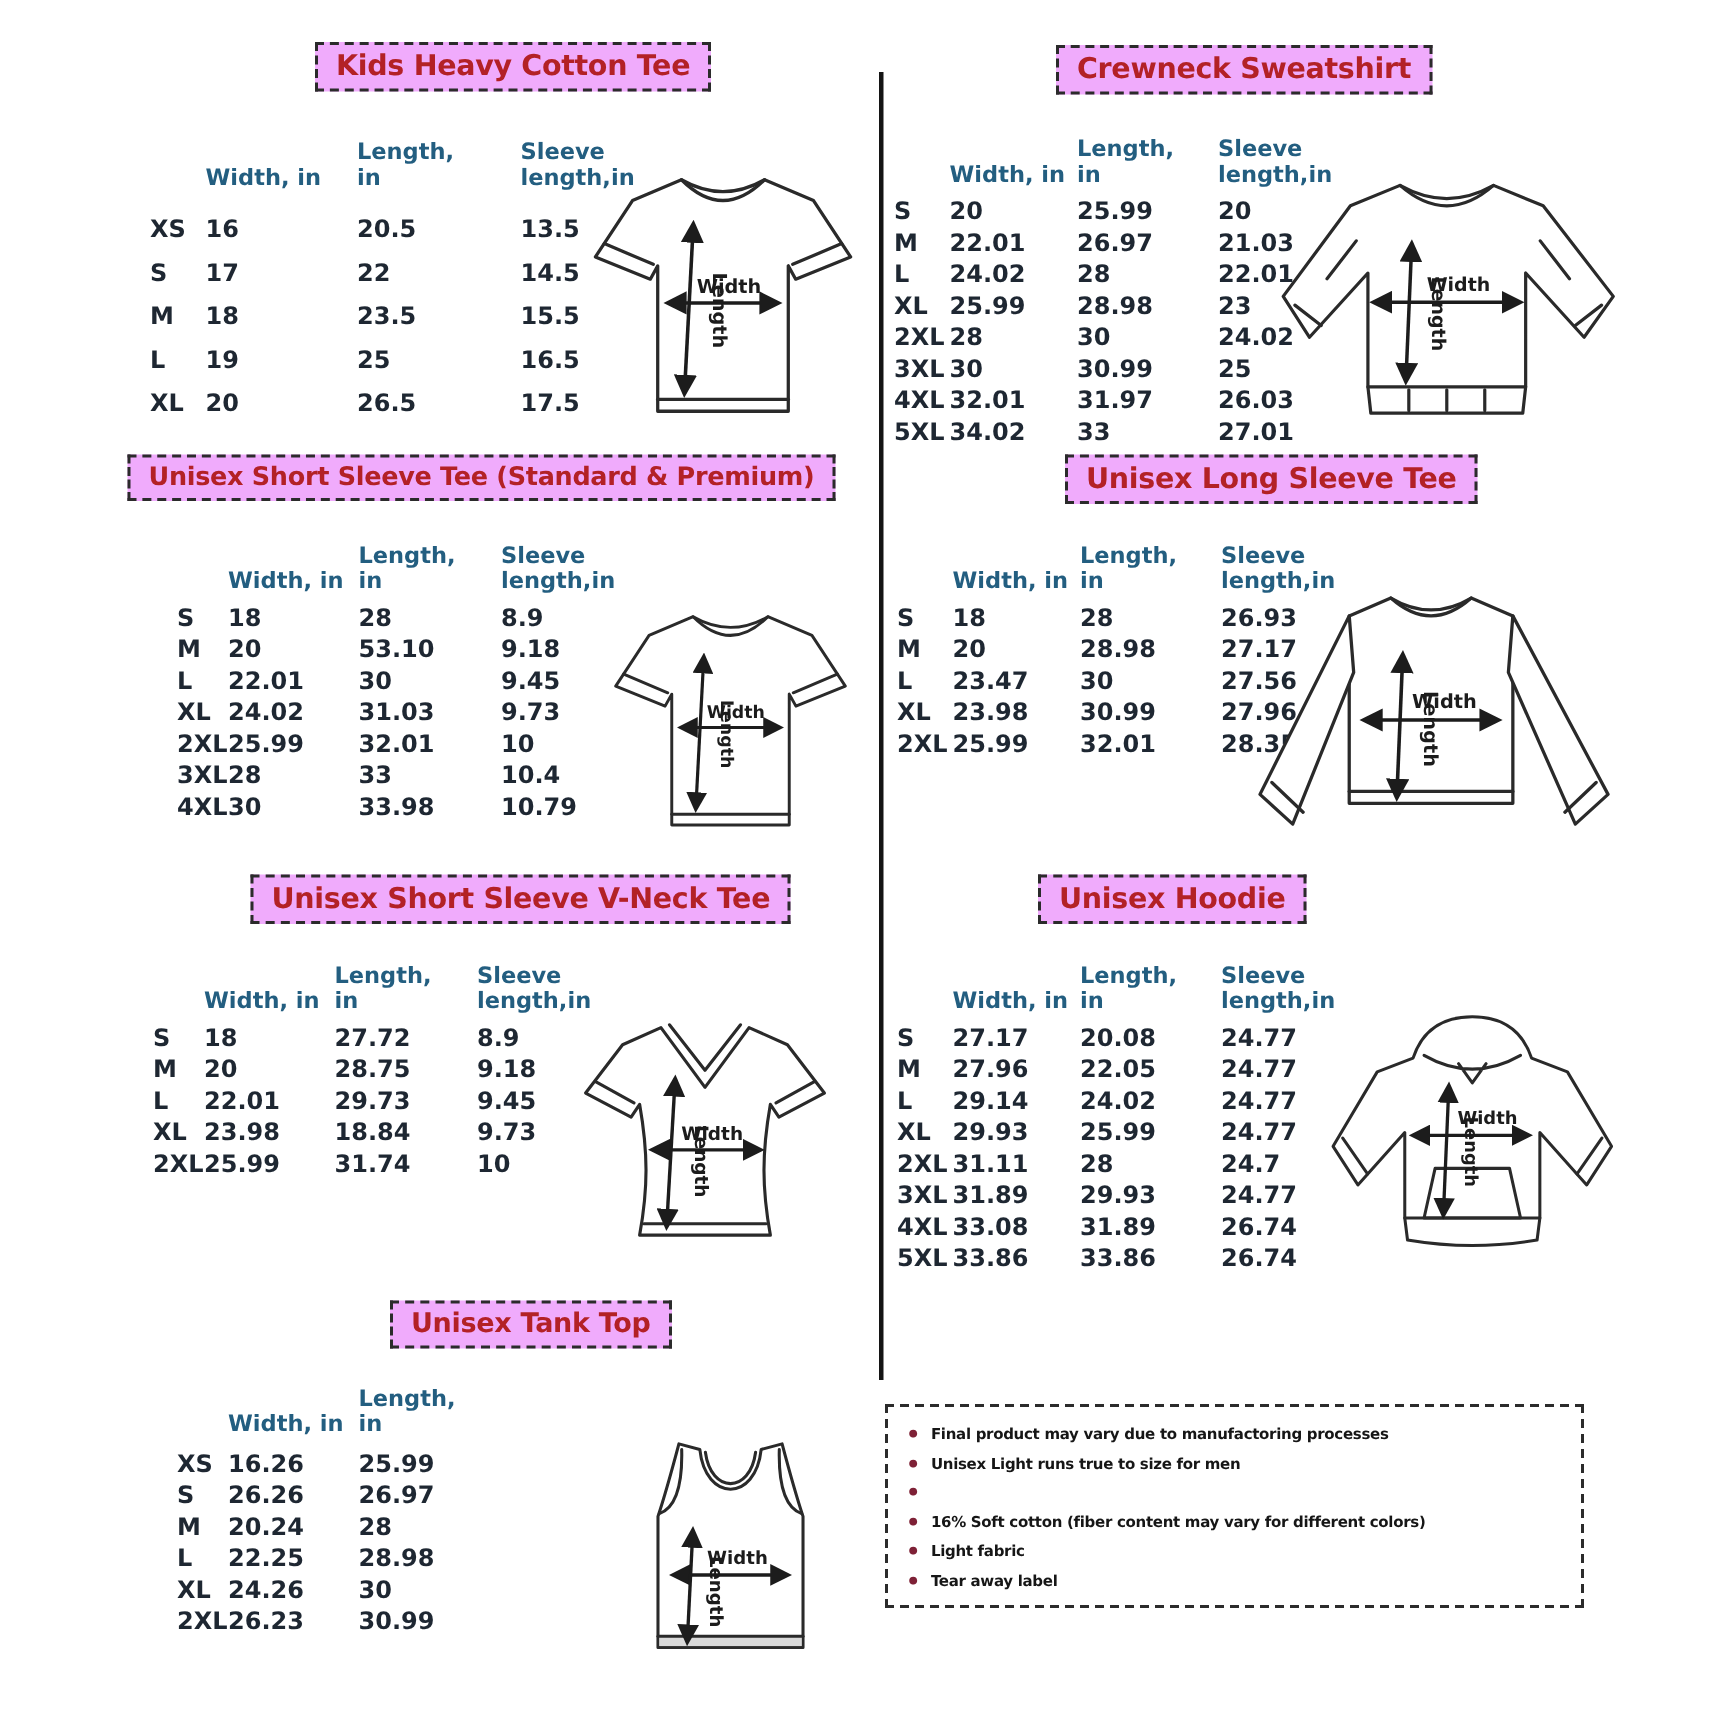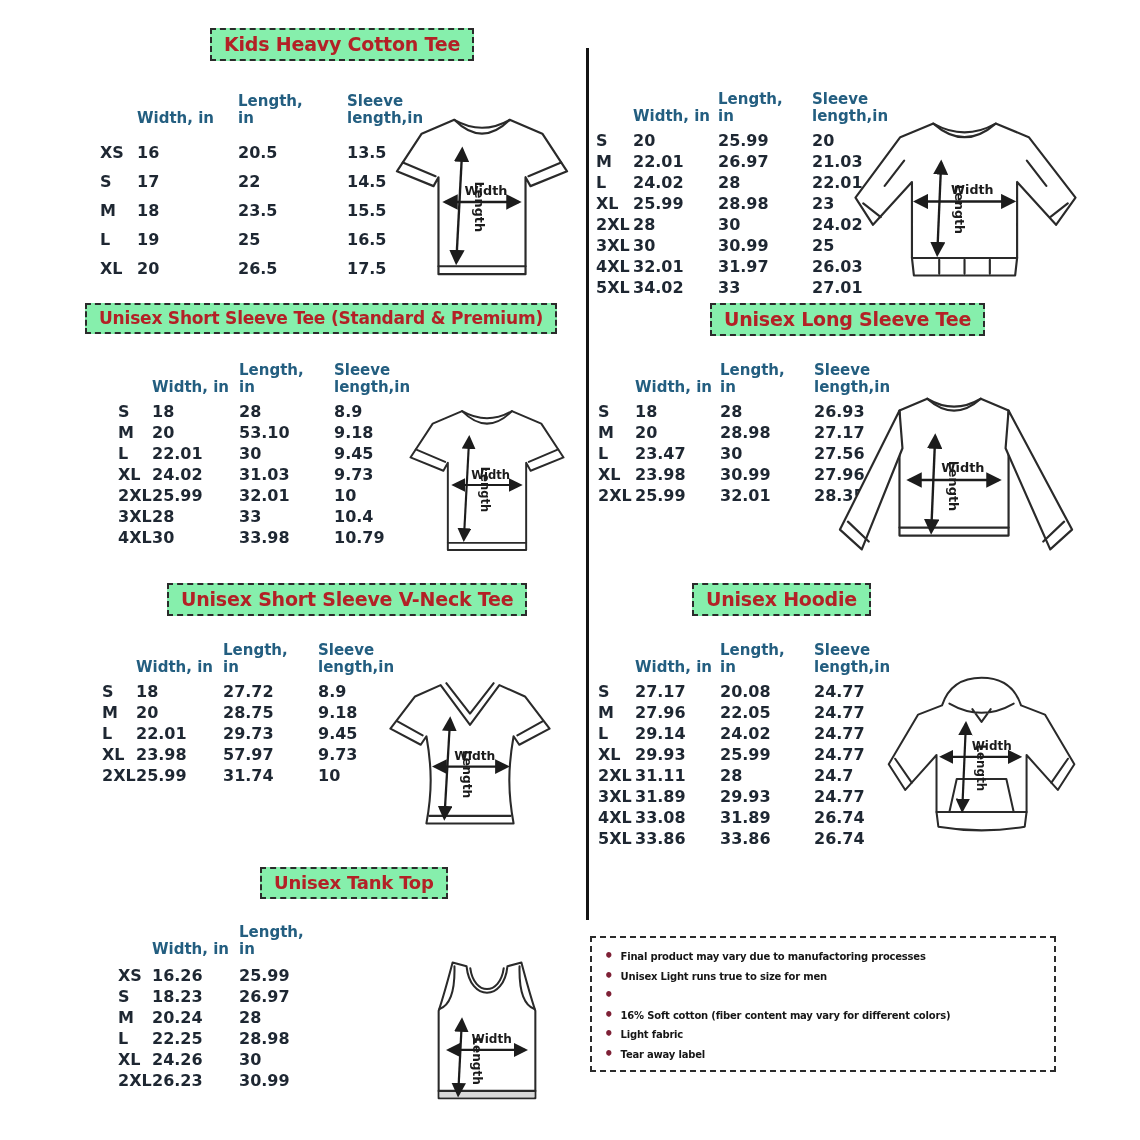--- a/index.html
+++ b/index.html
@@ -4,21 +4,21 @@
 <style>
   html,body { margin:0; padding:0; background:#fff; }
   .canvas {
     position:relative; width:1140px; height:1140px; margin:0 auto;
     background:#fff; color:#1e2732;
     font-family:"DejaVu Sans", "Liberation Sans", sans-serif;
     overflow:hidden;
   }
   .section { position:absolute; }
   .title {
-    display:inline-block; border:2px dashed #2b2b2b; background:#86efac;
+    display:inline-block; border:2px dashed #2b2b2b; background:#f0abfc;
     padding:3px 12px 4px; color:#b32126; font-weight:bold; font-size:19px;
     white-space:nowrap; letter-spacing:-0.2px;
   }
   .table { position:absolute; }
   .trow { display:grid; align-items:center; }
   .trow:not(.thead) { height:var(--rh,21px); }
   .kids .trow:not(.thead) { --rh:29px; }
   .colsL .trow { grid-template-columns:37px 101px 109px 90px; }
   .colsS .trow { grid-template-columns:34px 87px 95px 90px; }
   .colsR .trow { grid-template-columns:37px 85px 94px 90px; }
@@ -107,20 +107,21 @@
       <g stroke="#1c1c1c" stroke-width="2.4">
         <line x1="63" y1="97" x2="137" y2="97" marker-start="url(#ah1)" marker-end="url(#ah1)"></line>
         <line x1="80" y1="44" x2="74" y2="158" marker-start="url(#ah1)" marker-end="url(#ah1)"></line>
       </g>
       <text class="svg-label" x="104" y="90" text-anchor="middle">Width</text>
       <text class="svg-label" transform="rotate(90 93 102)" x="93" y="102" text-anchor="middle">Length</text>
     </svg>
   </div>
 
   <div class="section" style="left:592px;top:30px;width:495px;height:268px;">
+    <div class="title" style="margin-left:112px;">Crewneck Sweatshirt</div>
     <div class="table colsR" style="left:4px;top:52px;">
         <div class="trow thead">
           <span class="hcell"></span>
           <span class="hcell">Width, in</span>
           <span class="hcell">Length, in</span>
           <span class="hcell">Sleeve length,in</span>
         </div>
         <div class="trow">
           <span class="size-label">S</span>
           <span class="cell">20</span>
@@ -351,21 +352,21 @@
         </div>
         <div class="trow">
           <span class="size-label">L</span>
           <span class="cell">22.01</span>
           <span class="cell">29.73</span>
           <span class="cell">9.45</span>
         </div>
         <div class="trow">
           <span class="size-label">XL</span>
           <span class="cell">23.98</span>
-          <span class="cell">57.97</span>
+          <span class="cell">18.84</span>
           <span class="cell">9.73</span>
         </div>
         <div class="trow">
           <span class="size-label">2XL</span>
           <span class="cell">25.99</span>
           <span class="cell">31.74</span>
           <span class="cell">10</span>
         </div>
       </div>
     <svg class="garment" style="left:316px;top:90px;" width="180" height="172" viewBox="0 0 190 180">
@@ -477,21 +478,21 @@
           <span class="hcell">Width, in</span>
           <span class="hcell">Length, in</span>
         </div>
         <div class="trow">
           <span class="size-label">XS</span>
           <span class="cell">16.26</span>
           <span class="cell">25.99</span>
         </div>
         <div class="trow">
           <span class="size-label">S</span>
-          <span class="cell">18.23</span>
+          <span class="cell">26.26</span>
           <span class="cell">26.97</span>
         </div>
         <div class="trow">
           <span class="size-label">M</span>
           <span class="cell">20.24</span>
           <span class="cell">28</span>
         </div>
         <div class="trow">
           <span class="size-label">L</span>
           <span class="cell">22.25</span>

